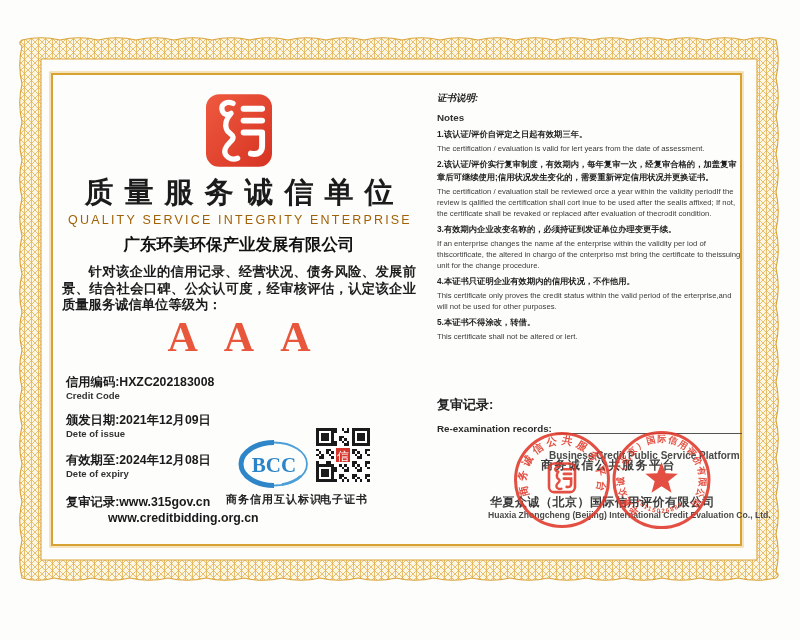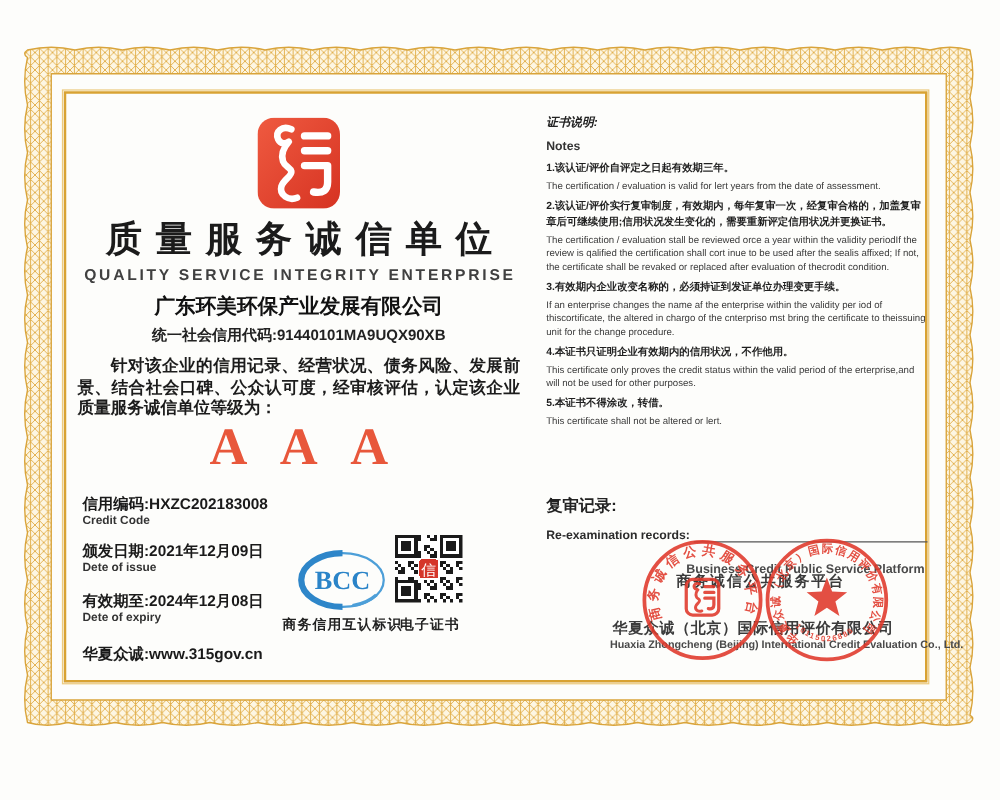--- a/index.html
+++ b/index.html
@@ -7,21 +7,21 @@
   .page{position:absolute;left:0;top:0;width:800px;height:640px;background:#fdfdfb;}
   svg{display:block;}
 
   
   .border-svg{position:absolute;left:0;top:0;}
 
   
   .left-col{position:absolute;left:60px;top:94px;width:358px;text-align:center;color:#1d1d1d;}
   .logo-svg{margin:0 auto 9px auto;}
   .title-cn{font-size:29px;font-weight:bold;letter-spacing:11px;padding-left:11px;line-height:33px;color:#1b1b1b;}
-  .title-en{margin-top:4px;font-size:12.5px;font-weight:bold;letter-spacing:2.2px;padding-left:2px;color:#404040;}
+  .title-en{margin-top:4px;font-size:12.5px;font-weight:normal;letter-spacing:2.2px;padding-left:2px;color:#a16207;}
   .company{margin-top:7px;font-size:16.5px;font-weight:bold;color:#111;}
   .uscc{margin-top:4px;font-size:12px;font-weight:600;color:#222;}
   .statement{margin:8px 2px 0 2px;font-size:13.3px;font-weight:600;line-height:16.5px;text-align:justify;text-indent:2em;color:#1c1c1c;}
   .grade{margin-top:0;font-family:"Liberation Serif","DejaVu Serif",serif;font-size:42px;font-weight:bold;color:#e8573b;letter-spacing:26px;padding-left:26px;line-height:46px;}
   .kv{ text-align:left;margin-left:6px;}
   .kv .cn{font-size:12.3px;font-weight:bold;color:#1a1a1a;line-height:15px;}
   .kv .en{font-size:9.5px;font-weight:600;color:#333;line-height:12px;}
   .kv.credit{margin-top:15px;}
   .kv.issue{margin-top:11px;}
   .kv.expiry{margin-top:13px;}
@@ -81,38 +81,38 @@
         <rect width="100" height="110" rx="20" fill="url(#lg)"></rect>
         <path d="M41 14 C30 9 21 17 25 26 C28 32 34 32 38 29 C31 37 28 45 31 53 C33 59 40 60 41 65 C42 71 32 74 29 83 C26 94 38 101 48 97" stroke="#fff" stroke-width="8" fill="none" stroke-linecap="round" stroke-linejoin="round"></path>
         <path d="M57 22 H85" stroke="#fff" stroke-width="9" stroke-linecap="round"></path>
         <path d="M57 40 H85" stroke="#fff" stroke-width="9" stroke-linecap="round"></path>
         <path d="M57 58 H85 V78 Q85 93 68 90" stroke="#fff" stroke-width="9" fill="none" stroke-linecap="round" stroke-linejoin="round"></path>
       </g>
     </svg>
     <div class="title-cn">质量服务诚信单位</div>
     <div class="title-en">QUALITY SERVICE INTEGRITY ENTERPRISE</div>
     <div class="company">广东环美环保产业发展有限公司</div>
-    <div class="uscc">统一社会信用代码:91440101MA9UQX90XB</div>
     <p class="statement">针对该企业的信用记录、经营状况、债务风险、发展前景、结合社会口碑、公众认可度，经审核评估，认定该企业质量服务诚信单位等级为：</p>
     <div class="grade">AAA</div>
 
     <div class="kv credit">
       <div class="cn">信用编码:HXZC202183008</div>
       <div class="en">Credit Code</div>
     </div>
     <div class="kv issue">
       <div class="cn">颁发日期:2021年12月09日</div>
       <div class="en">Dete of issue</div>
     </div>
     <div class="kv expiry">
       <div class="cn">有效期至:2024年12月08日</div>
       <div class="en">Dete of expiry</div>
     </div>
     <div class="query">
-      <div>华夏众诚:www.315gov.cn</div>
+      <div>复审记录:www.315gov.cn</div>
+      <div class="url2">www.creditbidding.org.cn</div>
     </div>
   </div>
 
   <svg class="bcc" width="74" height="48" viewBox="0 0 74 48">
     <ellipse cx="37" cy="24" rx="33" ry="21.5" fill="none" stroke="#4d9fd8" stroke-width="1.8"></ellipse>
     <path d="M37 2.5 A33 21.5 0 0 0 37 45.5" fill="none" stroke="#2e86c9" stroke-width="5"></path>
     <path d="M45 44.5 A33 21.5 0 0 0 64 36" fill="none" stroke="#4d9fd8" stroke-width="2.6"></path>
     <text x="37" y="31.5" text-anchor="middle" font-family="Liberation Serif, DejaVu Serif, serif" font-size="21" font-weight="bold" fill="#2b84c8">BCC</text>
   </svg>
 

